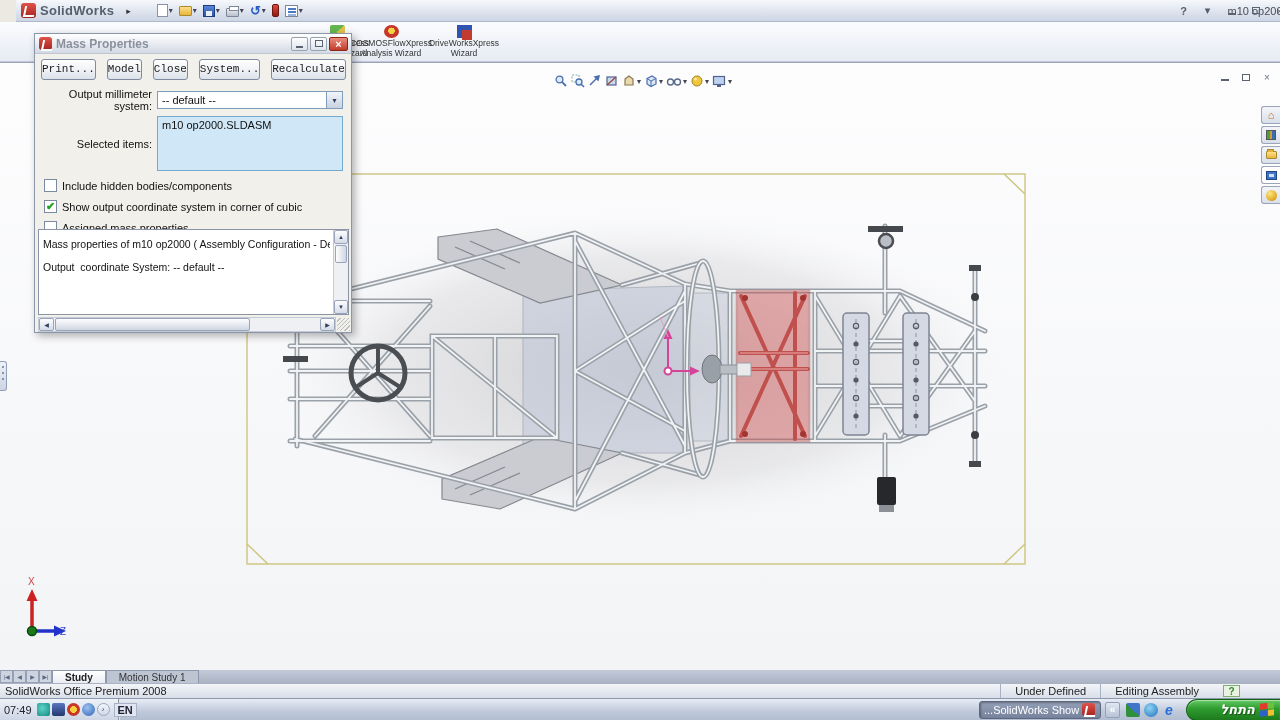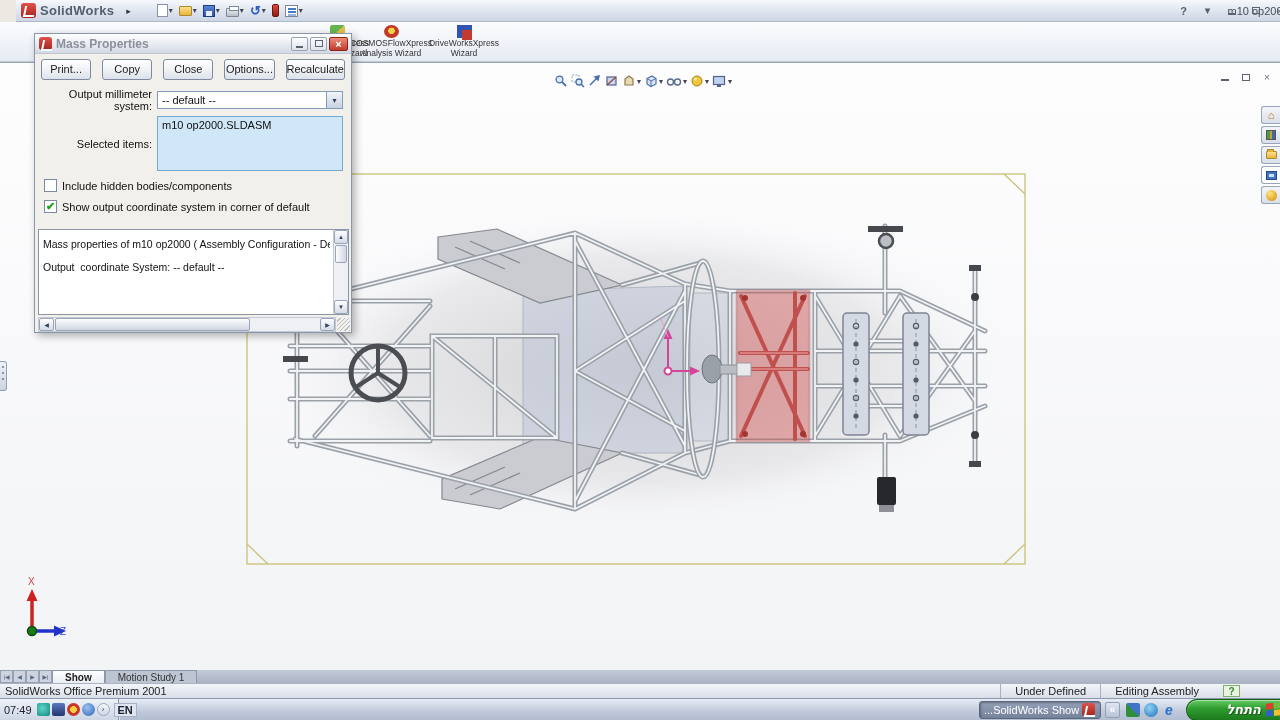--- a/index.html
+++ b/index.html
@@ -87,21 +87,21 @@
     box-shadow:3px 3px 8px rgba(0,0,0,.3); z-index:10;margin-left:32px; }
   #dlg-title { height:20px; background:linear-gradient(#ffffff,#d3d9e4);
     border-bottom:1px solid #c0c7d2; display:flex; align-items:center; padding:0 3px; }
   #dlg-title .sw-box { width:13px; height:13px; margin:0 4px 0 1px; }
   #dlg-title-text { font-weight:bold; font-size:12px; color:#8a919d; flex:1; }
   .dlg-wc { width:17px; height:14px; border:1px solid #98a1b0; border-radius:2px;
     background:linear-gradient(#fcfdfe,#dfe4ec); display:flex; align-items:center; justify-content:center; margin-left:2px; }
   .dlg-close { background:linear-gradient(#ea8d7e,#c23b2a); border-color:#8e2317;
     color:#fff; font-weight:bold; font-size:11px; width:19px; }
   .dlg-close span{ line-height:10px; }
-  #dlg-btnrow { display:flex; gap:11px; padding:5px 6px 4px 6px; }
+  #dlg-btnrow { display:flex; gap:11px; padding:5px 6px 4px 6px;font-family:Liberation Mono, monospace; }
   .xp-btn { height:21px; flex:1; font-size:11px; color:#1c1c1c;
     border:1px solid #7d8aa0; border-radius:3px;
     background:linear-gradient(#ffffff,#eef1f5 55%,#dde2ea); text-align:center; line-height:19px; }
   .dlg-row { display:flex; align-items:center; padding:4px 8px 0 8px; }
   .dlg-label { width:114px; text-align:right; font-size:11px; color:#111; padding-right:5px; flex:none; }
   .combo { flex:1; height:18px; background:#fff; border:1px solid #7f9db9; display:flex; align-items:center; }
   .combo-val { flex:1; font-size:11px; padding:0 4px; color:#111; }
   .combo-btn { width:16px; height:16px; margin:0; border-left:1px solid #7f9db9;
     background:linear-gradient(#f2f5fa,#c8d2e2); display:flex; align-items:center; justify-content:center;
     font-size:8px; color:#30405e; }
@@ -172,21 +172,21 @@
   #task-btn .sw-box { width:13px; height:13px; margin:0; }
   #tb-overflow { width:15px; height:16px; margin-right:6px; border-radius:2px;
     background:linear-gradient(#dfe6f1,#b8c3d6); border:1px solid #94a0b8;
     color:#fff; font-size:10px; font-weight:bold; display:flex; align-items:center; justify-content:center; }
   .ql { width:14px; height:14px; margin-right:4px; flex:none; }
   .ql-desk { background:linear-gradient(45deg,#2f8f3a 50%,#3f74c8 50%); border-radius:2px; }
   .ql-media { background:radial-gradient(circle at 40% 35%, #8fd4f5, #1d6fb8); border-radius:50%; }
   .ql-ie { color:#2a6fd4; font-weight:bold; font-style:italic; font-size:14px; line-height:14px; text-align:center; }
   #start-btn { width:94px; height:22px; border-radius:11px 0 0 11px; margin-left:6px;
     background:linear-gradient(#63c963,#2e9b2e 45%,#1d7a1d); border:1px solid #156215; border-right:none;
-    display:flex; align-items:center; justify-content:flex-end; gap:5px; padding:0 0 0 0;
+    display:flex; align-items:center; justify-content:flex-end; gap:5px; padding:0 6px 0 0;
     box-shadow:inset 0 1px 1px rgba(255,255,255,.5); }
   #start-btn span { color:#fff; font-weight:bold; font-style:italic; font-size:13px;
     font-family:"DejaVu Sans", sans-serif; text-shadow:1px 1px 1px rgba(0,0,0,.4); }
   .xp-flag { width:14px; height:13px; display:grid; grid-template:1fr 1fr / 1fr 1fr; gap:1px; transform:skewY(-6deg); }
   .xp-flag i:nth-child(1){background:#e23a2e;} .xp-flag i:nth-child(2){background:#6fbf3e;}
   .xp-flag i:nth-child(3){background:#2f62c4;} .xp-flag i:nth-child(4){background:#efc02f;}
 </style>
 </head>
 <body>
 
@@ -472,23 +472,23 @@
     <span class="dlg-wc">
         <i class="box-restore"></i>
       </span>
     <span class="dlg-wc dlg-close">
         <span>×</span>
       </span>
   </div>
 
   <div id="dlg-btnrow">
     <div class="xp-btn">Print...</div>
-    <div class="xp-btn">Copy</div>
+    <div class="xp-btn">Model</div>
     <div class="xp-btn">Close</div>
-    <div class="xp-btn">Options...</div>
+    <div class="xp-btn">System...</div>
     <div class="xp-btn">Recalculate</div>
   </div>
 
   <div class="dlg-row">
     <span class="dlg-label">Output millimeter system:</span>
     <div class="combo">
       <span class="combo-val">-- default --</span>
       <span class="combo-btn">
           <span>▾</span>
         </span>
@@ -501,21 +501,25 @@
       <span>m10 op2000.SLDASM</span>
     </div>
   </div>
 
   <div class="chk-row">
     <span class="chk"></span>
     <span class="chk-label">Include hidden bodies/components</span>
   </div>
   <div class="chk-row">
     <span class="chk">✔</span>
-    <span class="chk-label">Show output coordinate system in corner of default</span>
+    <span class="chk-label">Show output coordinate system in corner of cubic</span>
+  </div>
+  <div class="chk-row">
+    <span class="chk"></span>
+    <span class="chk-label">Assigned mass properties</span>
   </div>
 
   <div id="dlg-results">
     <div class="res-text">
       <div class="res-line">Mass properties of m10 op2000 ( Assembly Configuration - Default )</div>
       <div class="res-line">Output  coordinate System: -- default --</div>
     </div>
     <div class="vscroll">
       <span class="sb-btn">▲</span>
       <span class="v-thumb"></span>
@@ -531,26 +535,26 @@
     <span class="h-btn">▶</span>
   </div>
   <div id="dlg-grip"></div>
 </div>
 
 <div id="tabsbar">
   <span class="tab-nav">|◀</span>
   <span class="tab-nav">◀</span>
   <span class="tab-nav">▶</span>
   <span class="tab-nav">▶|</span>
-  <span class="tab active">Show</span>
+  <span class="tab active">Study</span>
   <span class="tab inactive">Motion Study 1</span>
 </div>
 
 <div id="statusbar">
-  <span id="status-left">SolidWorks Office Premium 2001</span>
+  <span id="status-left">SolidWorks Office Premium 2008</span>
   <span class="status-cell">Under Defined</span>
   <span class="status-cell">Editing Assembly</span>
   <span class="status-help">?</span>
 </div>
 
 <div id="taskbar">
   <div id="tray">
     <span id="clock">07:49</span>
     <i class="tray-ic ti-teal"></i>
     <i class="tray-ic ti-navy"></i>

